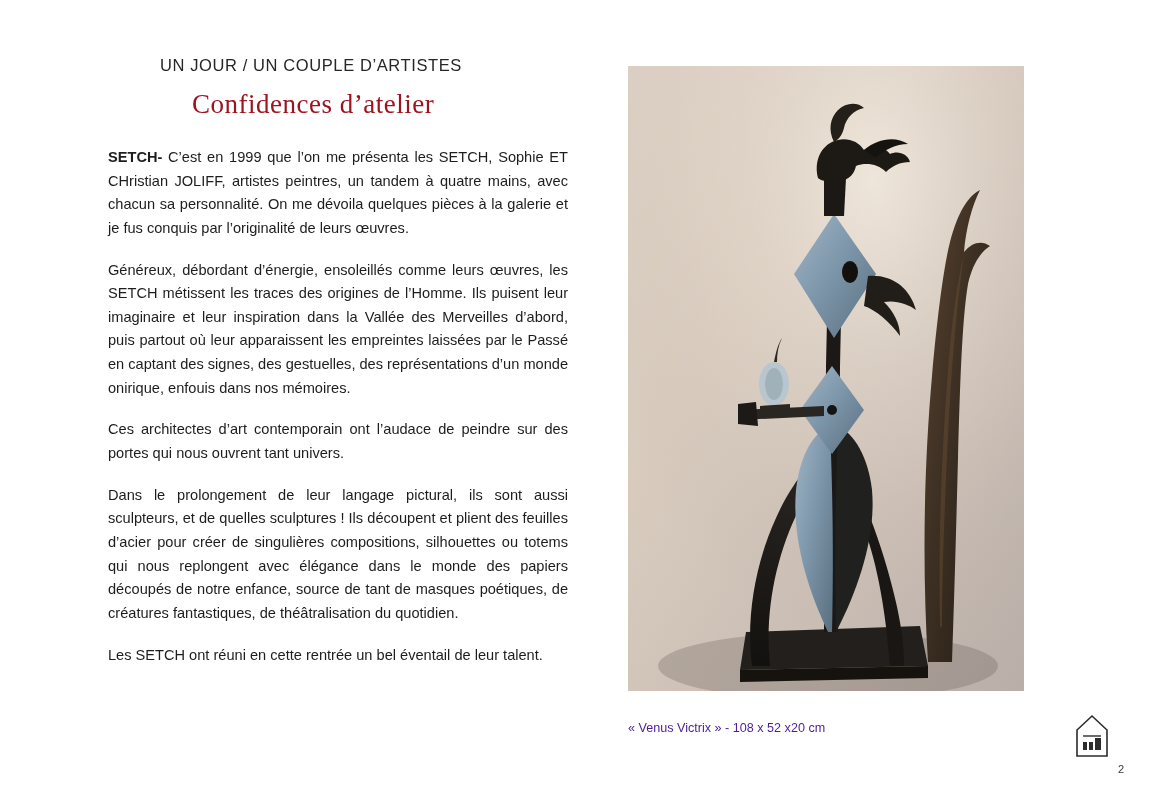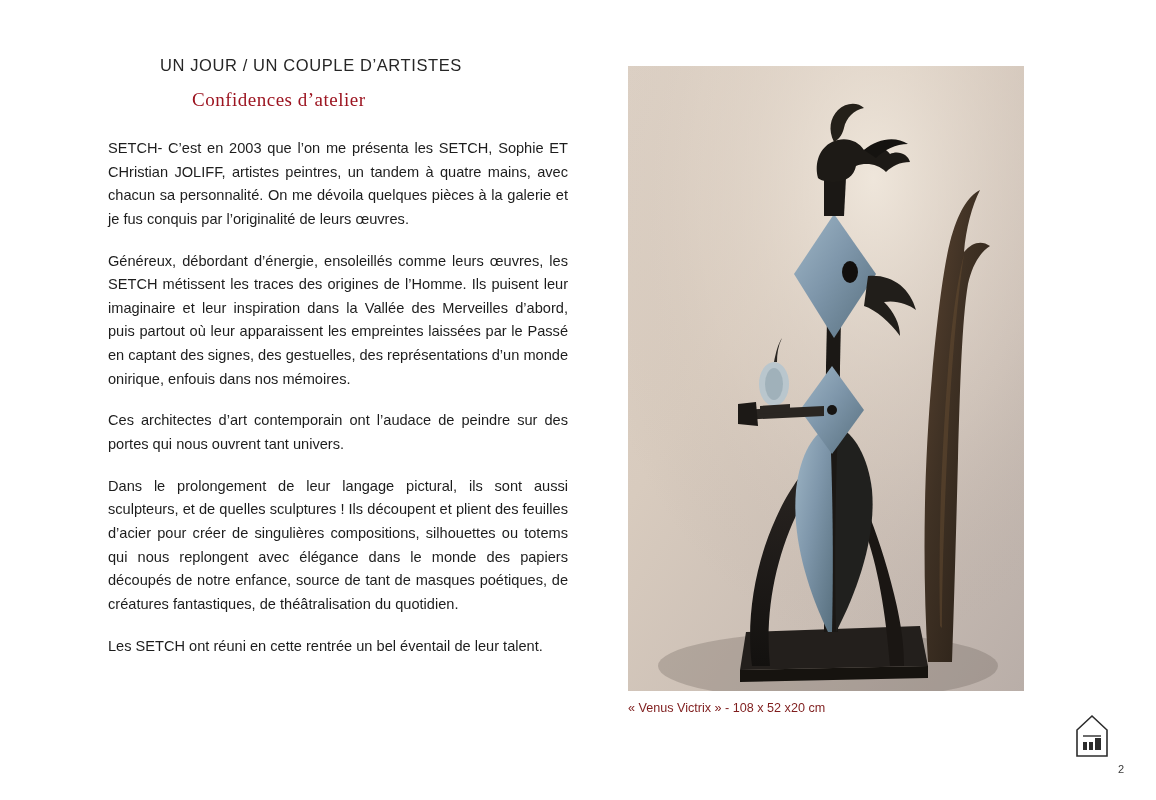--- a/index.html
+++ b/index.html
@@ -31,38 +31,38 @@
   .kicker {
     font-size: 16.5px;
     letter-spacing: 0.6px;
     color: #262626;
     margin-left: 52px;
     margin-bottom: 14px;
     white-space: nowrap;
   }
   .subtitle {
     font-family: "Liberation Serif", serif;
-    font-size: 19px;
+    font-size: 27px;
     color: #9c1420;
     margin-left: 84px;
     margin-bottom: 26px;
     letter-spacing: 0.5px;
     white-space: nowrap;
   }
   .body-text p {
     font-size: 14.6px;
     line-height: 1.62;
     color: #1d1d1d;
     text-align: justify;
     margin: 0 0 18px 0;
     -webkit-hyphens: none;
     hyphens: none;
   }
   .body-text p:last-child { margin-bottom: 0; }
-  .body-text b { font-weight: normal; }
+  .body-text b { font-weight: bold; }
   .sig {
     font-size: 14.6px;
     color: #1d1d1d;
     margin-top: 20px;
   }
 
   
   .photo-wrap {
     position: absolute;
     left: 628px;
@@ -72,23 +72,23 @@
   }
   .photo {
     position: absolute;
     inset: 0;
     overflow: hidden;
     background: #cfc6bd;
   }
   .caption {
     position: absolute;
     left: 628px;
-    top: 701px;
+    top: 721px;
     font-size: 12.6px;
-    color: #7f1d1d;
+    color: #4c1d95;
   }
 
   
   .logo {
     position: absolute;
     left: 1074px;
     top: 714px;
     width: 36px;
     height: 46px;
   }
@@ -103,21 +103,21 @@
 </head>
 <body>
 
 <div class="page">
 
   <div class="left-col">
     <div class="kicker">UN JOUR / UN COUPLE D’ARTISTES</div>
     <div class="subtitle">Confidences d’atelier</div>
 
     <div class="body-text">
-      <p><b>SETCH-</b><span> C’est en 2003 que l’on me présenta les SETCH, Sophie ET CHristian JOLIFF, artistes peintres, un tandem à quatre mains, avec chacun sa personnalité. On me dévoila quelques pièces à la galerie et je fus conquis par l’originalité de leurs œuvres.</span></p>
+      <p><b>SETCH-</b><span> C’est en 1999 que l’on me présenta les SETCH, Sophie ET CHristian JOLIFF, artistes peintres, un tandem à quatre mains, avec chacun sa personnalité. On me dévoila quelques pièces à la galerie et je fus conquis par l’originalité de leurs œuvres.</span></p>
       <p>Généreux, débordant d’énergie, ensoleillés comme leurs œuvres, les SETCH métissent les traces des origines de l’Homme. Ils puisent leur imaginaire et leur inspiration dans la Vallée des Merveilles d’abord, puis partout où leur apparaissent les empreintes laissées par le Passé en captant des signes, des gestuelles, des représentations d’un monde onirique, enfouis dans nos mémoires.</p>
       <p>Ces architectes d’art contemporain ont l’audace de peindre sur des portes qui nous ouvrent tant univers.</p>
       <p>Dans le prolongement de leur langage pictural, ils sont aussi sculpteurs, et de quelles sculptures ! Ils découpent et plient des feuilles d’acier pour créer de singulières compositions, silhouettes ou totems qui nous replongent avec élégance dans le monde des papiers découpés de notre enfance, source de tant de masques poétiques, de créatures fantastiques, de théâtralisation du quotidien.</p>
       <p>Les SETCH ont réuni en cette rentrée un bel éventail de leur talent.</p>
     </div>
   </div>
 
   <div class="photo-wrap">
     <div class="photo">
       <svg width="396" height="625" viewBox="0 0 396 625" preserveAspectRatio="none">

